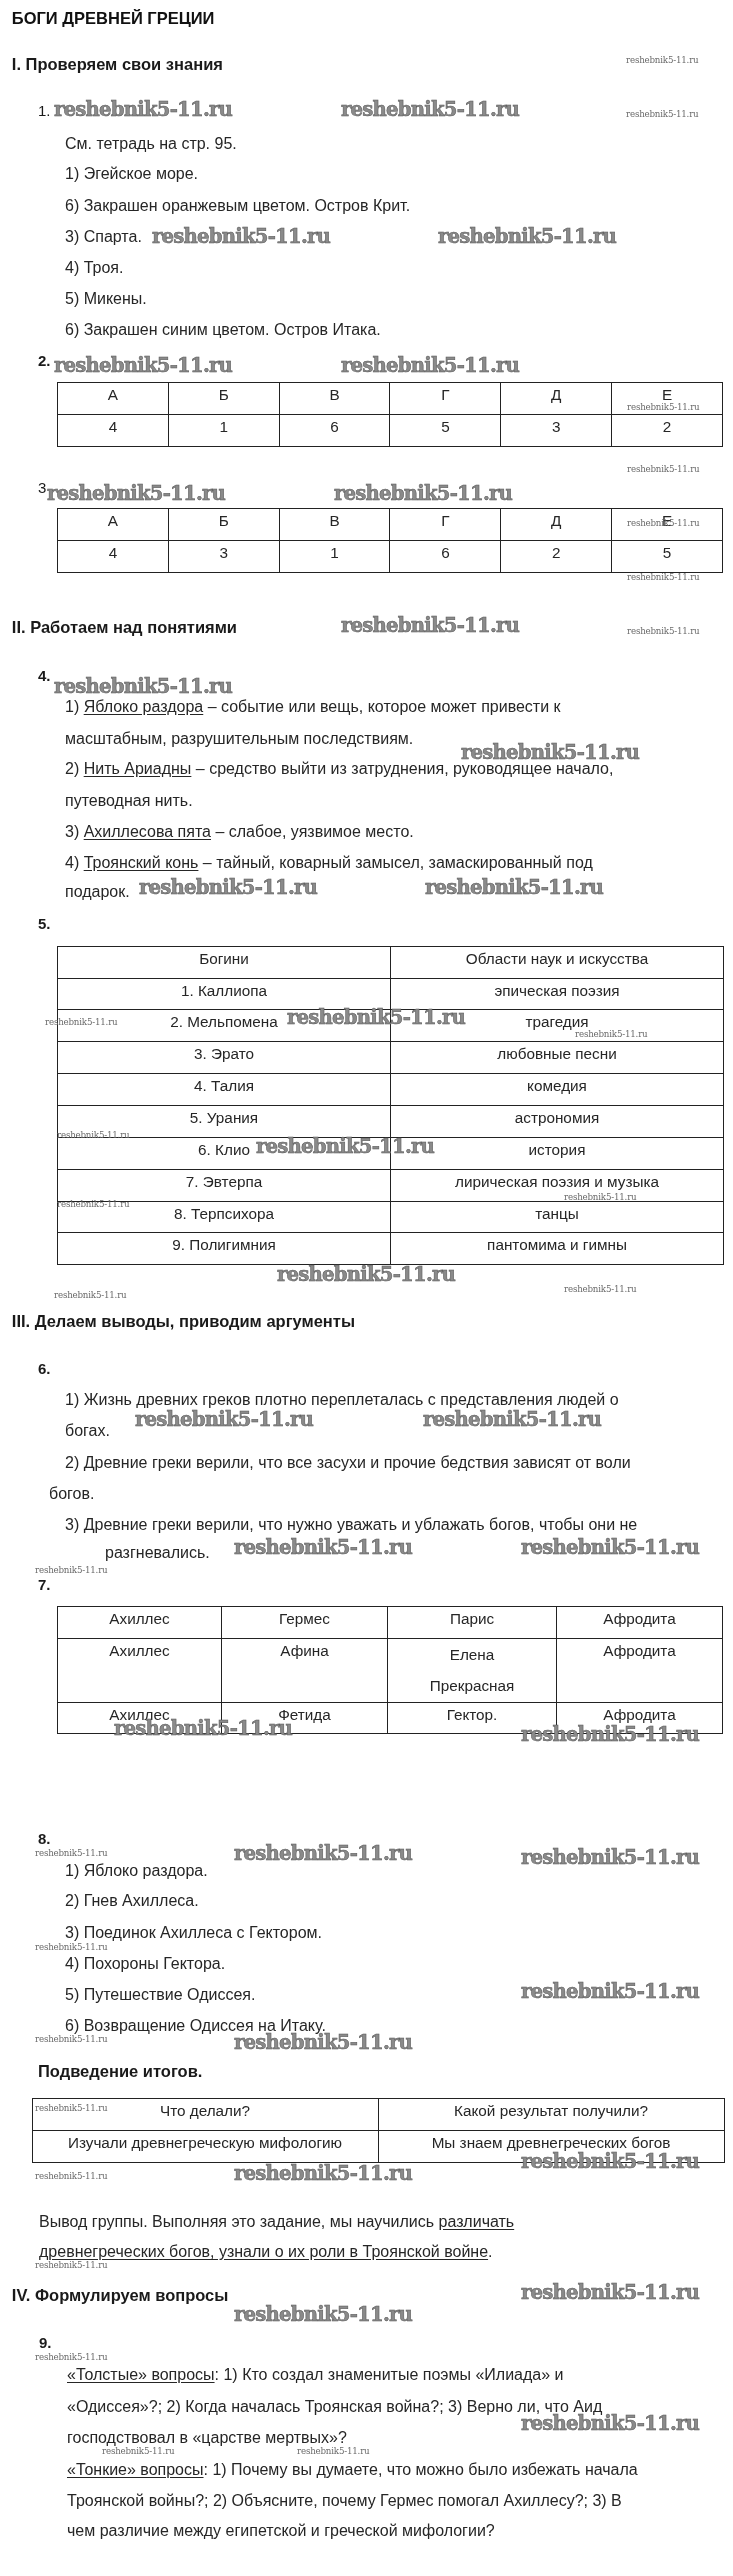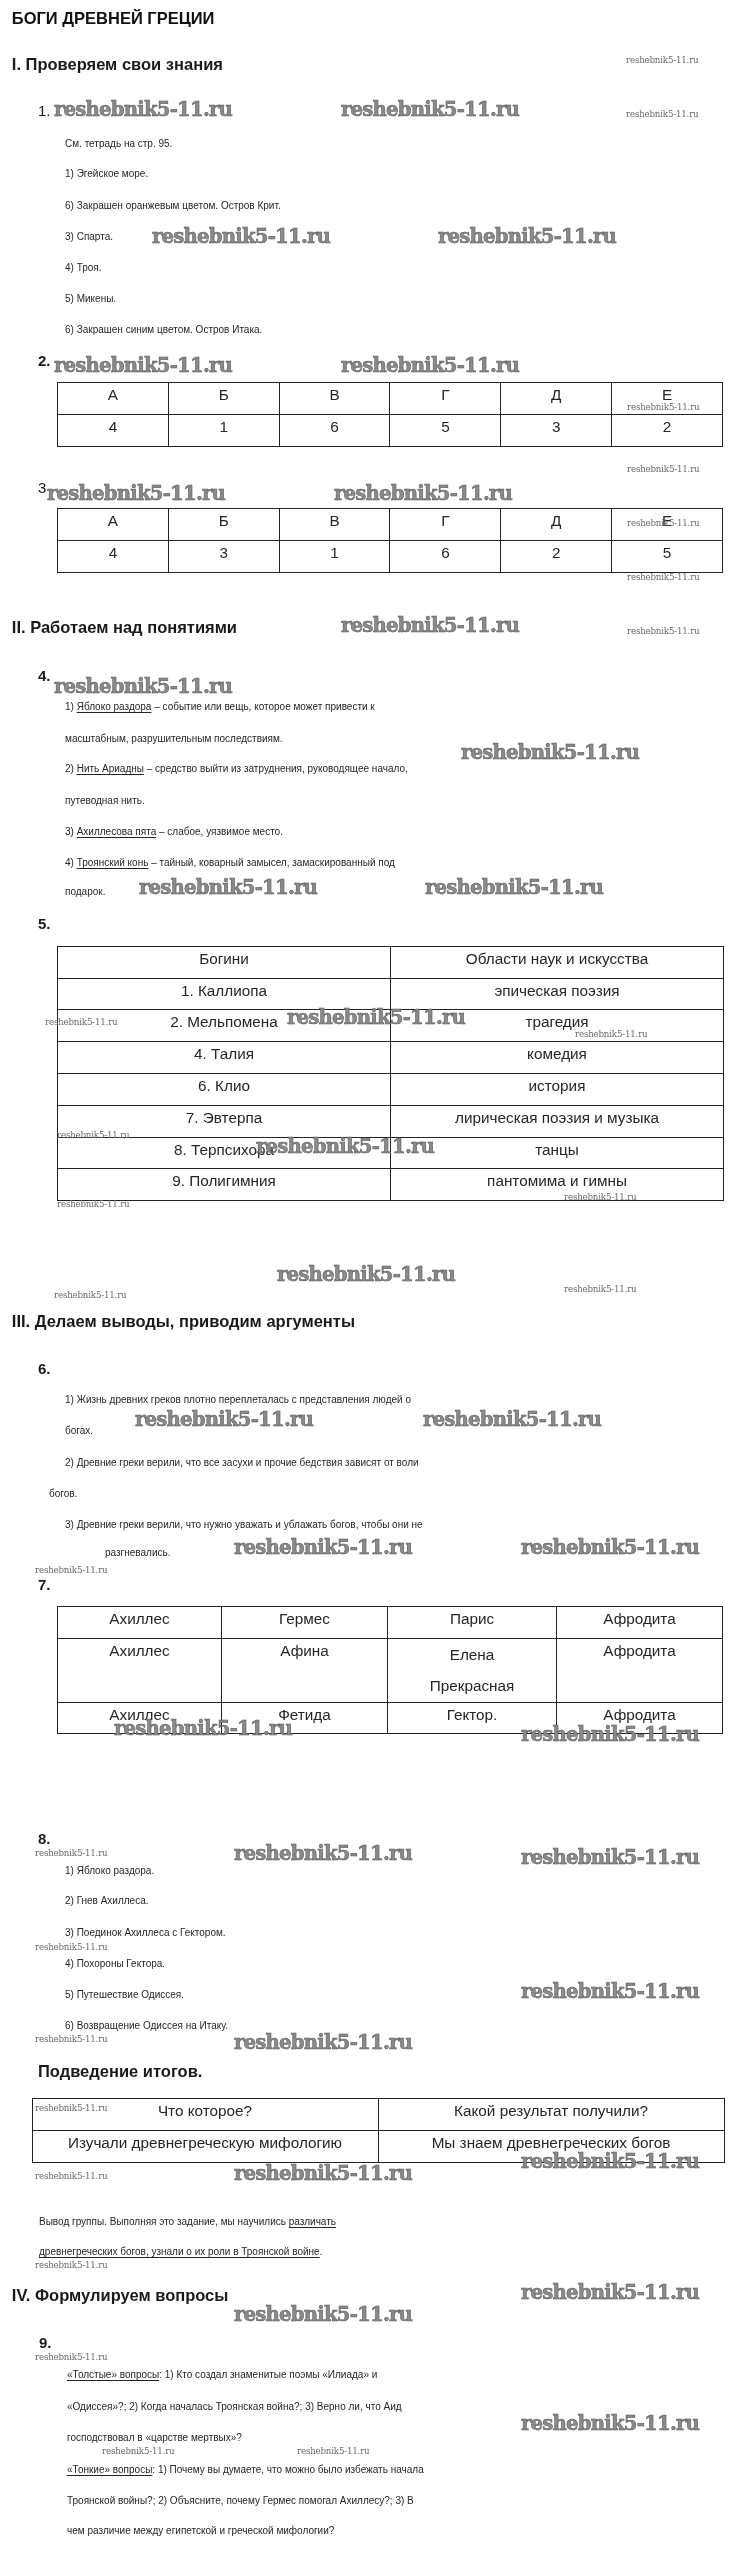--- a/index.html
+++ b/index.html
@@ -2,21 +2,21 @@
 <html style="font-size:12.6px"><head>
 <meta charset="utf-8">
 <style>
   html, body { margin: 0; padding: 0; background: #ffffff; }
   body { width: 734px; height: 2576px; position: relative; overflow: hidden;
          font-family: "Liberation Sans", sans-serif; color: #1a1a1a; }
   .abs { position: absolute; white-space: nowrap; }
   .title { font-size: 16.5px; font-weight: bold; color: #111; }
   .section { font-size: 16.5px; font-weight: bold; color: #1a1a1a; }
   .num { font-size: 15px; font-weight: bold; color: #1a1a1a; }
-  .txt { font-size: 10px; color: #262626; line-height: 19px; }
+  .txt { font-size: 16px; color: #262626; line-height: 19px; }
   .u { text-decoration: underline; text-underline-offset: 2.4px; }
   .wm { font-family: "DejaVu Serif", serif; font-weight: bold; font-size: 19.7px;
         color: #8a8a8a; -webkit-text-stroke: 0.5px #555; letter-spacing: -0.8px; }
   .wms { font-family: "DejaVu Serif", serif; font-size: 8.7px; color: #6a6a6a; letter-spacing: -0.2px; }
   table.grid { position: absolute; border-collapse: collapse; table-layout: fixed; }
   table.grid td { border: 1px solid #222; text-align: center; vertical-align: top;
                   font-size: 15.3px; color: #262626; padding: 3.1px 1.6px 0 1.6px; overflow: hidden; }
   .wmlayer { position: absolute; left: 0; top: 0; width: 734px; height: 2576px; pointer-events: none; }
 </style>
 </head>
@@ -117,23 +117,31 @@
     <td>Области наук и искусства</td>
   </tr>
   <tr style="height:31.5px;">
         <td>1. Каллиопа</td>
         <td>эпическая поэзия</td>
       </tr>
   <tr style="height:32px;">
         <td>2. Мельпомена</td>
         <td>трагедия</td>
       </tr>
+  <tr style="height:32px;">
+        <td>3. Эрато</td>
+        <td>любовные песни</td>
+      </tr>
   <tr style="height:31.5px;">
         <td>4. Талия</td>
         <td>комедия</td>
+      </tr>
+  <tr style="height:32px;">
+        <td>5. Урания</td>
+        <td>астрономия</td>
       </tr>
   <tr style="height:32px;">
         <td>6. Клио</td>
         <td>история</td>
       </tr>
   <tr style="height:32px;">
         <td>7. Эвтерпа</td>
         <td>лирическая поэзия и музыка</td>
       </tr>
   <tr style="height:31.5px;">
@@ -203,21 +211,21 @@
 </div>
 
 <div class="abs section" style="left:38px; top:2062px;">Подведение итогов.</div>
 <table class="grid" style="left:31.5px; top:2098px; width:693px;">
   <colgroup>
       <col style="width:346px">
       <col style="width:346px">
     </colgroup>
   <tbody>
       <tr style="height:32px;">
-    <td>Что которое?</td>
+    <td>Что делали?</td>
     <td>Какой результат получили?</td>
   </tr>
   <tr style="height:32px;">
     <td>Изучали древнегреческую мифологию</td>
     <td>Мы знаем древнегреческих богов</td>
   </tr>
 </tbody>
   </table>
 
 <div class="abs txt" style="left:39px; top:2212px;">

